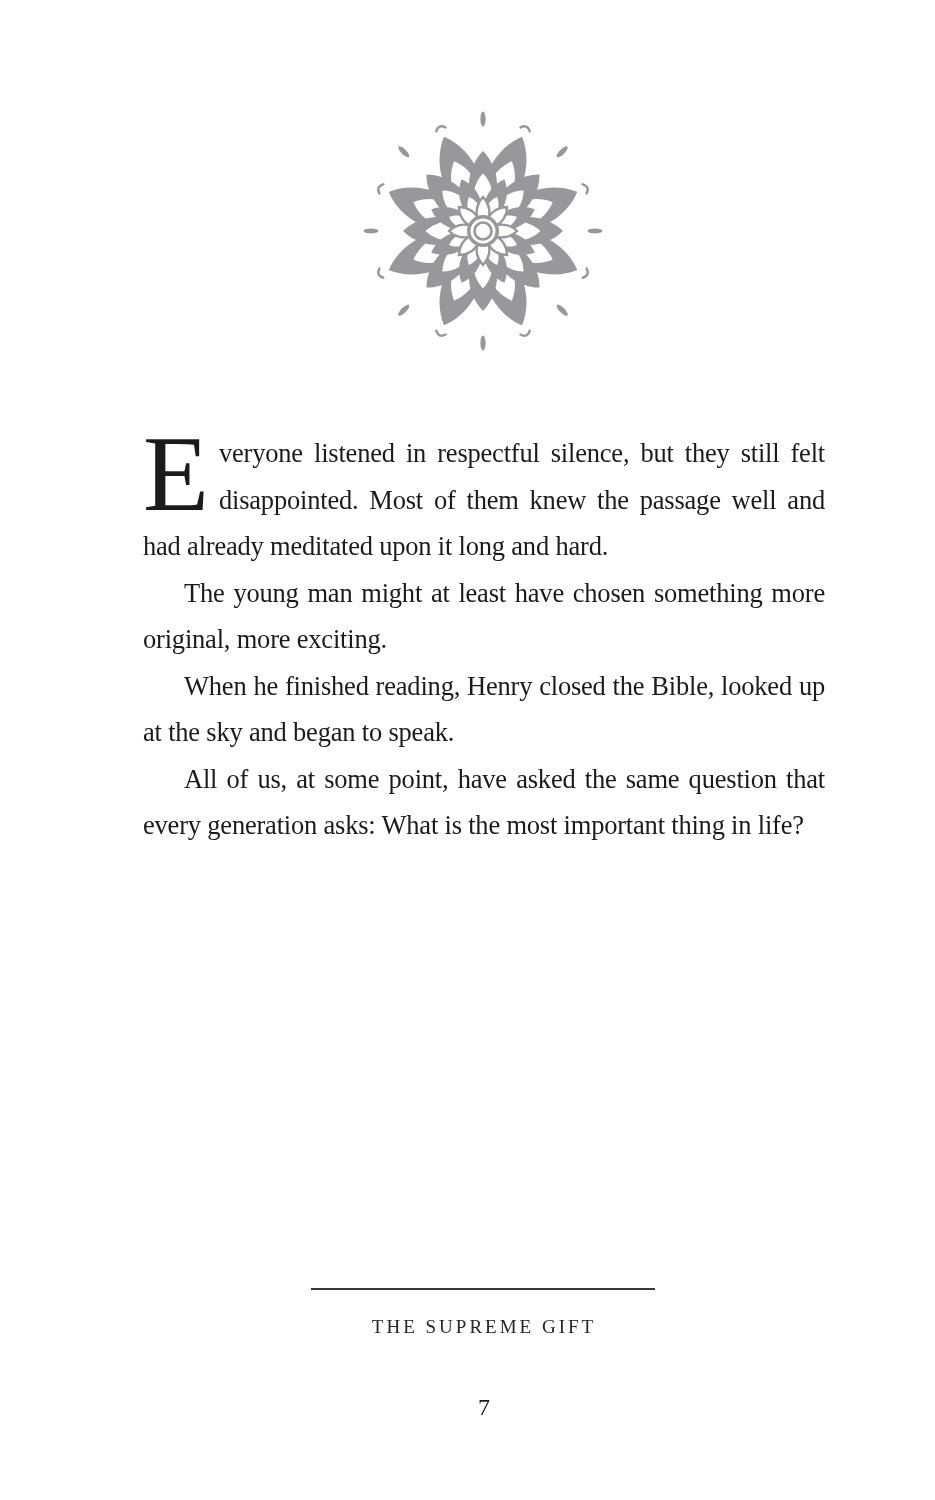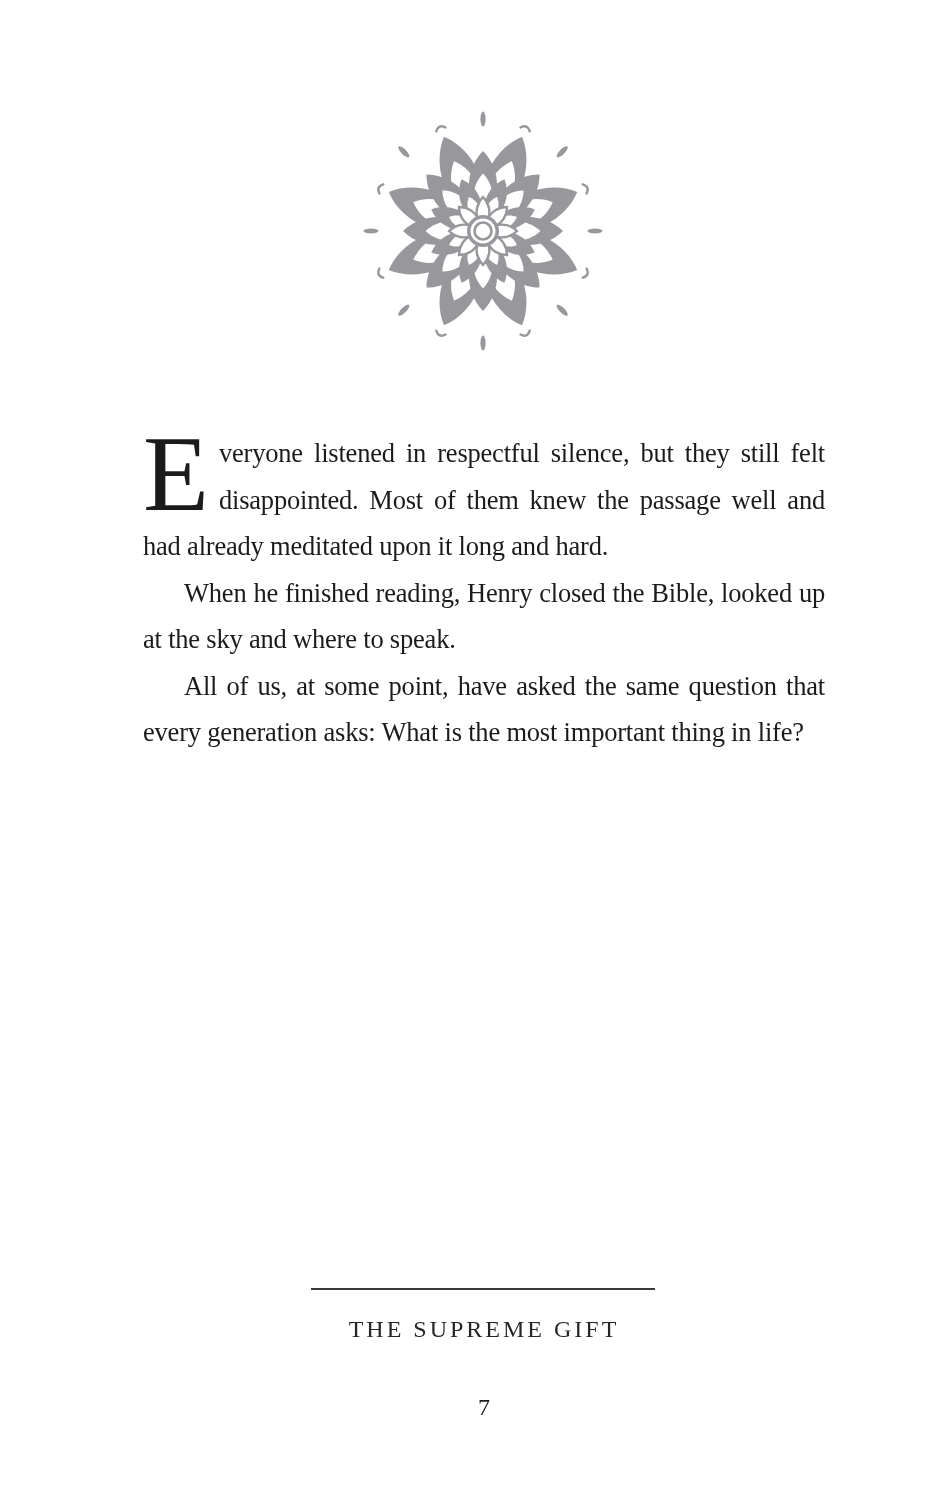--- a/index.html
+++ b/index.html
@@ -56,21 +56,21 @@
     width: 344px;
     height: 0;
     border-top: 2px solid #3a3a3a;
   }
   .footer-title {
     position: absolute;
     top: 1316px;
     left: 143px;
     width: 682px;
     text-align: center;
-    font-size: 24px;
+    font-size: 19px;
     letter-spacing: 3px;
     color: #262626;
   }
   .page-number {
     position: absolute;
     top: 1394px;
     left: 143px;
     width: 682px;
     text-align: center;
     font-size: 24px;
@@ -159,21 +159,22 @@
       <use href="#pT" fill="#ffffff" stroke="#98989c" stroke-width="2.4" transform="rotate(315)"></use>
 
       <circle r="16" fill="#98989c"></circle>
       <circle r="12.5" fill="#ffffff"></circle>
       <circle r="8.5" fill="#ffffff" stroke="#98989c" stroke-width="2.6"></circle>
     </svg>
   </div>
 
   <div class="content">
     <p class="first"><span class="dropcap">E</span><span>veryone listened in respectful silence, but they still felt disappointed. Most of them knew the passage well and had already meditated upon it long and hard.</span></p>
-    <p><span>When he finished reading, Henry closed the Bible, looked up at the sky and where to speak.</span></p>
+    <p><span>The young man might at least have chosen something more original, more exciting.</span></p>
+    <p><span>When he finished reading, Henry closed the Bible, looked up at the sky and began to speak.</span></p>
     <p><span>All of us, at some point, have asked the same question that every generation asks: What is the most important thing in life?</span></p>
   </div>
 
   <div class="footer-rule"></div>
   <div class="footer-title">THE SUPREME GIFT</div>
   <div class="page-number">7</div>
 
 </div>
 
 </body></html>

